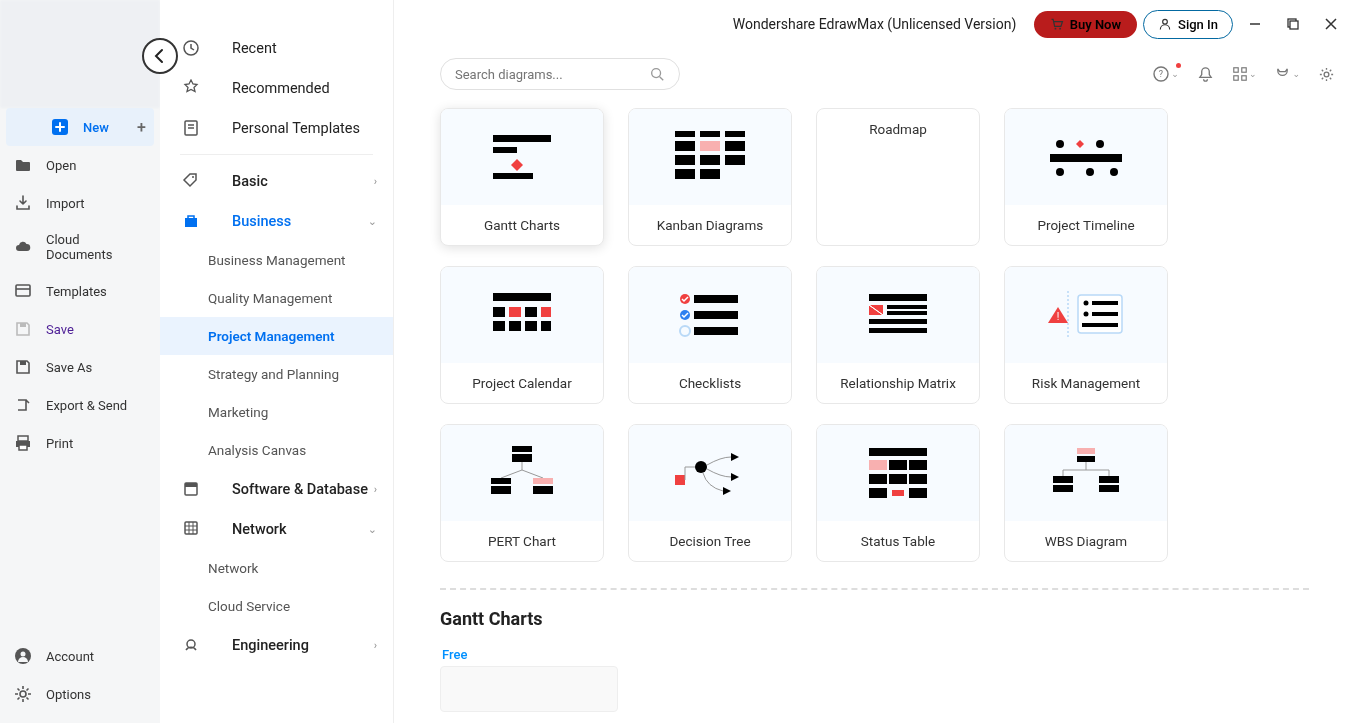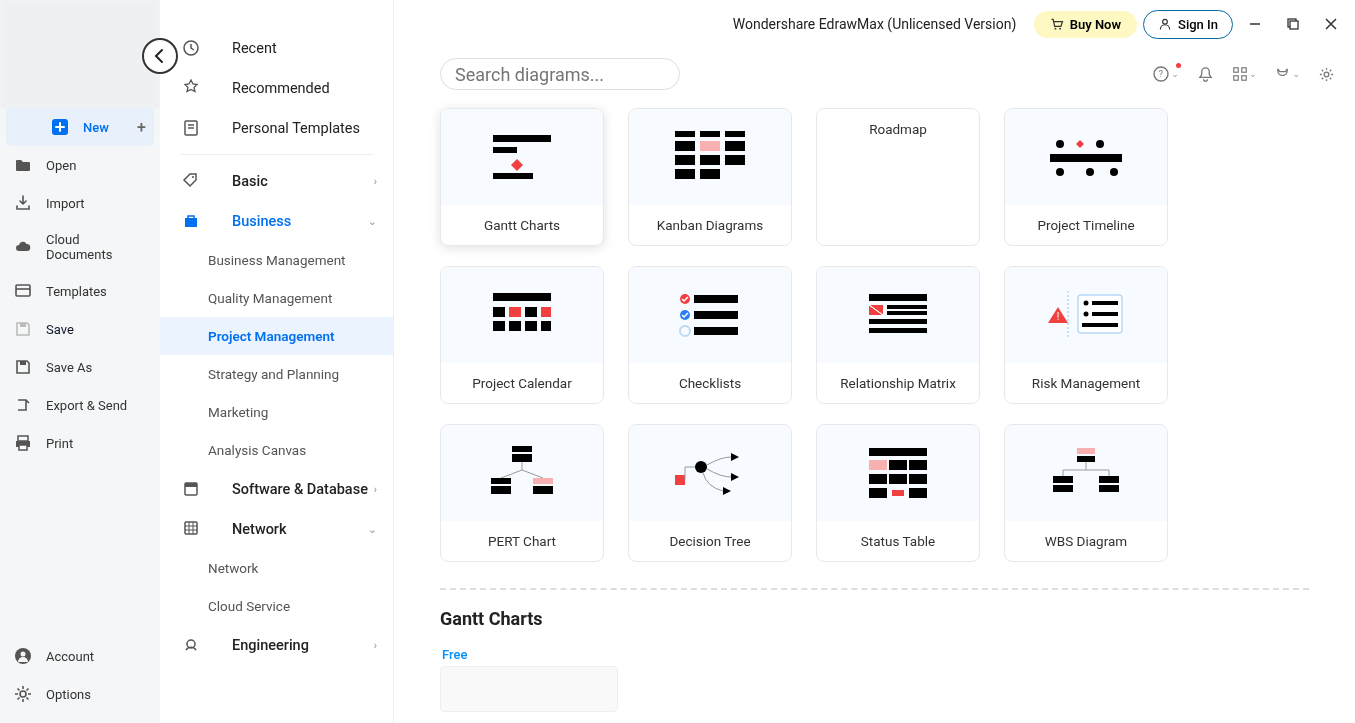--- a/index.html
+++ b/index.html
@@ -3,21 +3,21 @@
 <meta charset="utf-8">
 <style>
   * { box-sizing: border-box; margin: 0; padding: 0; font-family: -apple-system, BlinkMacSystemFont, "Segoe UI", Roboto, sans-serif; }
   body { width: 1355px; height: 723px; overflow: hidden; background: #fff; display: flex; }
   
   
   .sidebar-far { width: 160px; background: #f5f6f7; display: flex; flex-direction: column; position: relative; }
   .sidebar-far .blurred-top { height: 108px; background: #e8ecf0; filter: blur(1px); opacity: 0.5; }
   .sidebar-item { display: flex; align-items: center; padding: 10px 14px; font-size: 13px; color: #333; cursor: pointer; gap: 14px; }
   .sidebar-item.active { background: #e8f1fb; color: #0070f0; font-weight: 500; border-radius: 4px; margin: 0 6px; padding: 10px 8px; justify-content: center;}
-  .sidebar-item.disabled { color: #0f172a; }
+  .sidebar-item.disabled { color: #4c1d95; }
   .sidebar-new { position: relative; }
   .sidebar-new .plus { position: absolute; right: 8px; color: #666; font-size: 16px; }
   .sidebar-bottom { margin-top: auto; padding-bottom: 10px; }
   .sidebar-icon { width: 18px; height: 18px; display: flex; align-items: center; justify-content: center; flex-shrink: 0; }
   .sidebar-icon svg { width: 18px; height: 18px; }
 
   
   .sidebar-cat { width: 234px; background: #fff; display: flex; flex-direction: column; position: relative; border-right: 1px solid #eee; }
   .back-btn { width: 36px; height: 36px; border: 2px solid #333; border-radius: 50%; display: flex; align-items: center; justify-content: center; position: absolute; left: -18px; top: 38px; background: #fff; z-index: 10; cursor: pointer;}
   .cat-item { display: flex; align-items: center; padding: 11px 22px; font-size: 14.5px; color: #222; cursor: pointer; gap: 32px; position: relative;}
@@ -28,27 +28,27 @@
   .cat-sub.active { background: #eaf3fe; color: #0070f0; font-weight: 600; }
   .cat-divider { border: none; border-top: 1px solid #eee; margin: 6px 20px; }
   .cat-icon { width: 18px; height: 18px; display:flex; align-items:center; justify-content:center; }
   .cat-icon svg { width:18px; height:18px; }
 
   
   .main { flex: 1; display: flex; flex-direction: column; background: #fff; }
   .titlebar { height: 48px; display: flex; align-items: center; position: relative; }
   .titlebar .title { position: absolute; left: 50%; transform: translateX(-50%); font-size: 14px; color: #222; }
   .titlebar .right { margin-left: auto; display: flex; align-items: center; gap: 6px; padding-right: 8px; }
-  .buy-btn { background: #fef9c3; border-radius: 16px; padding: 6px 16px; font-size: 13px; font-weight: 600; display: flex; align-items: center; gap: 6px; cursor:pointer; border:none;}
+  .buy-btn { background: #b91c1c; border-radius: 16px; padding: 6px 16px; font-size: 13px; font-weight: 600; display: flex; align-items: center; gap: 6px; cursor:pointer; border:none;}
   .signin-btn { background: #fff; border: 1px solid #0369a1; border-radius: 16px; padding: 6px 14px; font-size: 13px; font-weight: 500; display: flex; align-items: center; gap: 6px; cursor:pointer;}
   .win-btn { width: 32px; height: 32px; display: flex; align-items: center; justify-content: center; cursor: pointer; color: #333;}
   
   .toolbar-row { display: flex; align-items: center; padding: 10px 20px 10px 46px; gap: 12px; }
   .search-box { width: 240px; height: 32px; border: 1px solid #e0e0e0; border-radius: 16px; display: flex; align-items: center; padding: 0 14px; background:#fff;}
-  .search-box input { border: none; outline: none; flex: 1; font-size: 18px; color: #666; background: transparent;}
+  .search-box input { border: none; outline: none; flex: 1; font-size: 13px; color: #666; background: transparent;}
   .tool-right { margin-left: auto; display: flex; align-items: center; gap: 18px; color: #777; }
   .tool-icon { cursor: pointer; position: relative; display:flex; align-items:center;}
   .notif-dot { position: absolute; top: -2px; right: -2px; width: 5px; height: 5px; background: #f04040; border-radius: 50%; }
 
   .content { flex: 1; overflow-y: auto; padding: 8px 46px 20px 46px; }
   .card-grid { display: grid; grid-template-columns: repeat(4, 164px); gap: 20px 24px; }
   .tpl-card { border: 1px solid #e8e8e8; border-radius: 8px; background: #fff; cursor: pointer; overflow: hidden; transition: box-shadow .15s;}
   .tpl-card.selected { box-shadow: 0 2px 12px rgba(0,0,0,0.12); }
   .tpl-thumb { height: 96px; background: #f7fbff; display: flex; align-items: center; justify-content: center; position: relative; }
   .tpl-label { text-align: center; padding: 12px 4px; font-size: 13.5px; color: #333; }

